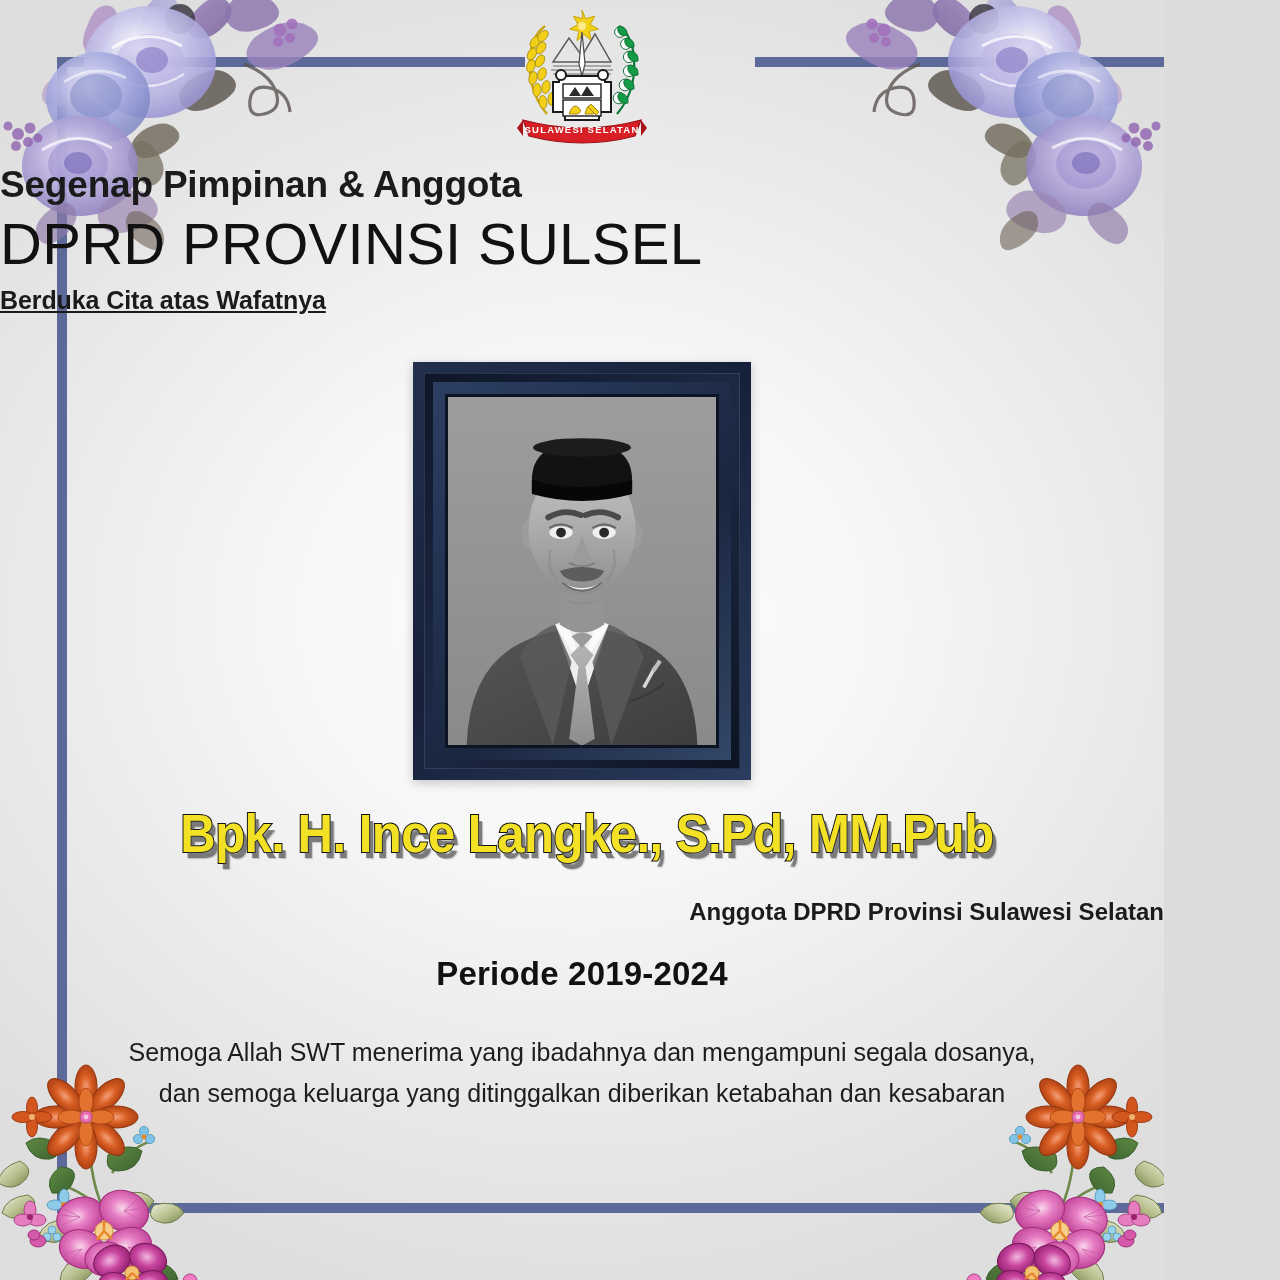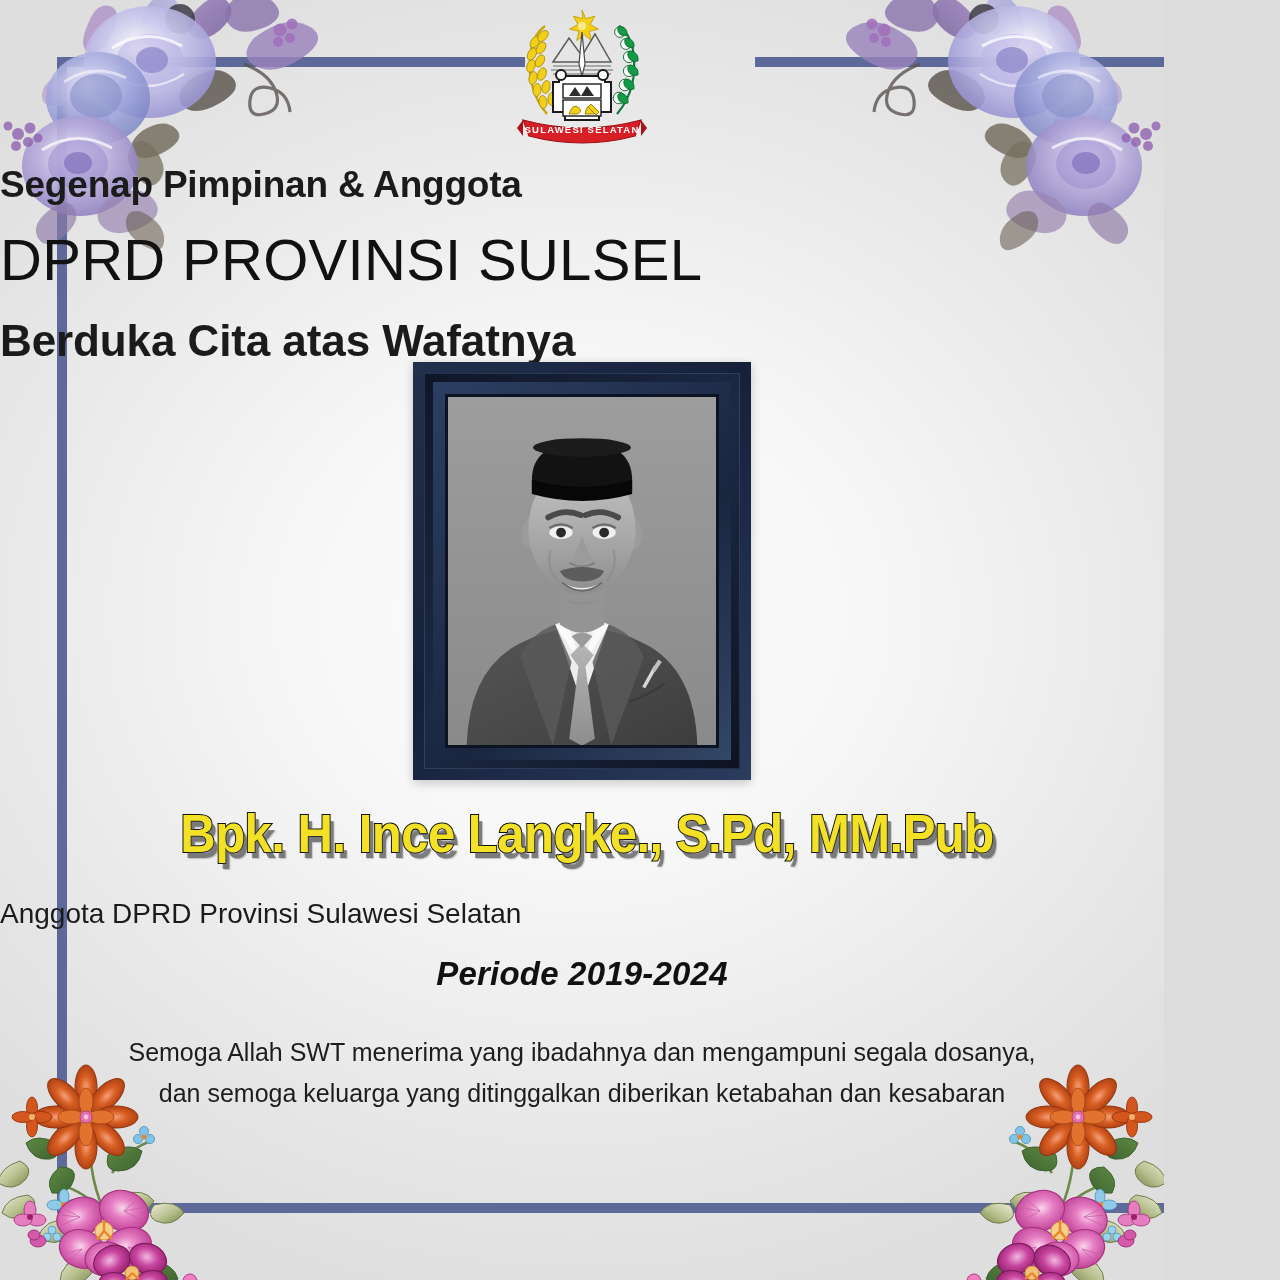--- a/index.html
+++ b/index.html
@@ -45,25 +45,25 @@
   }
 
   
   .header { position:absolute; left:0; right:0; top:164px; }
   .h-line1 {
     font-size:37px; font-weight:700; color:#1b1b1b;
     letter-spacing:-0.2px; line-height:1.12;
   }
   .h-line2 {
     font-size:58px; font-weight:400; color:#111;
-    letter-spacing:0.3px; line-height:1.22; margin-top:20px;
+    letter-spacing:0.3px; line-height:1.22; margin-top:4px;
   }
   .h-line3 {
-    font-size:44px; font-weight:600; color:#1b1b1b;
-    letter-spacing:-0.1px; margin-top:20px;
+    font-size:25px; font-weight:600; color:#1b1b1b;
+    letter-spacing:-0.1px; margin-top:6px;text-decoration:underline;
   }
 
   
   .portrait {
     position:absolute; left:50%; top:362px; transform:translateX(-50%);
     width:338px; height:418px;
     background:linear-gradient(135deg,#22304d 0%,#16203a 45%,#2b3c5e 100%);
     padding:11px;
     box-shadow:0 3px 10px rgba(0,0,0,.20);
   }
@@ -95,26 +95,26 @@
     -webkit-text-stroke:2px #111;
     paint-order:stroke fill;
     text-shadow:
       4px 5px 0 rgba(60,60,60,.55),
       5px 6px 1px rgba(90,90,90,.30);
     transform:scaleY(1.08);
   }
 
   
   .role {
-    position:absolute; left:0; right:0; top:898px; text-align:left;
-    font-size:28px; font-weight:400; color:#1b1b1b; letter-spacing:0px;
+    position:absolute; left:0; right:0; top:898px; text-align:right;
+    font-size:24px; font-weight:700; color:#1b1b1b; letter-spacing:0px;
   }
   .period {
     position:absolute; left:0; right:0; top:955px; text-align:center;
-    font-size:33px; font-weight:700; color:#111; letter-spacing:0.2px;font-style:italic;
+    font-size:33px; font-weight:700; color:#111; letter-spacing:0.2px;
   }
 
   
   .prayer {
     position:absolute; left:0; right:0; top:1032px; text-align:center;
     font-size:25px; font-weight:400; color:#1d1d1d; line-height:1.62;
   }
   .amiin {
     position:absolute; left:0; right:0; top:1140px; text-align:center;
     font-size:25px; font-weight:400; color:#1d1d1d;

